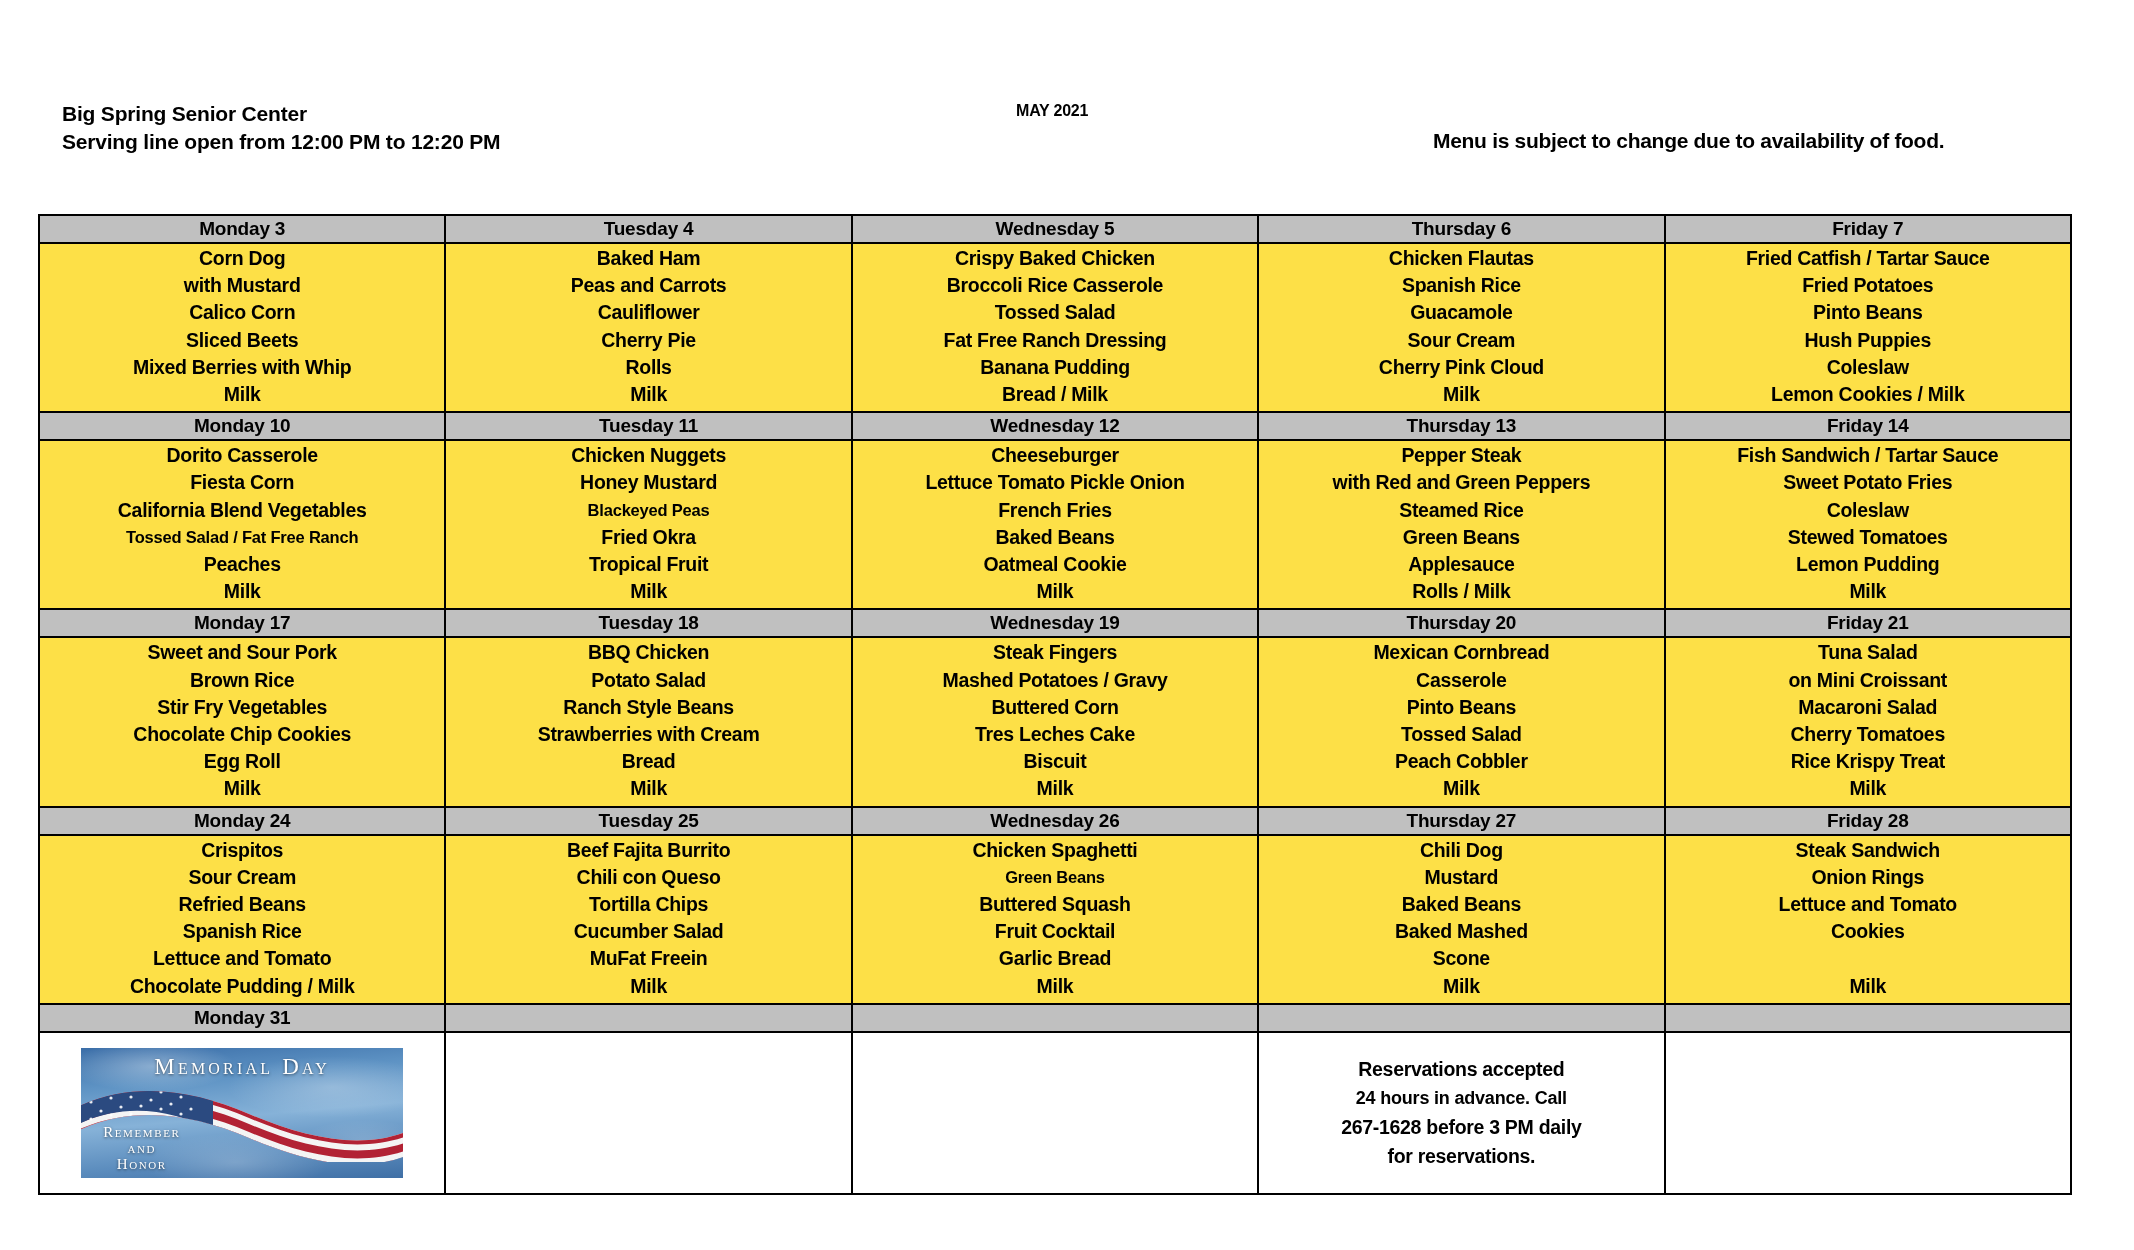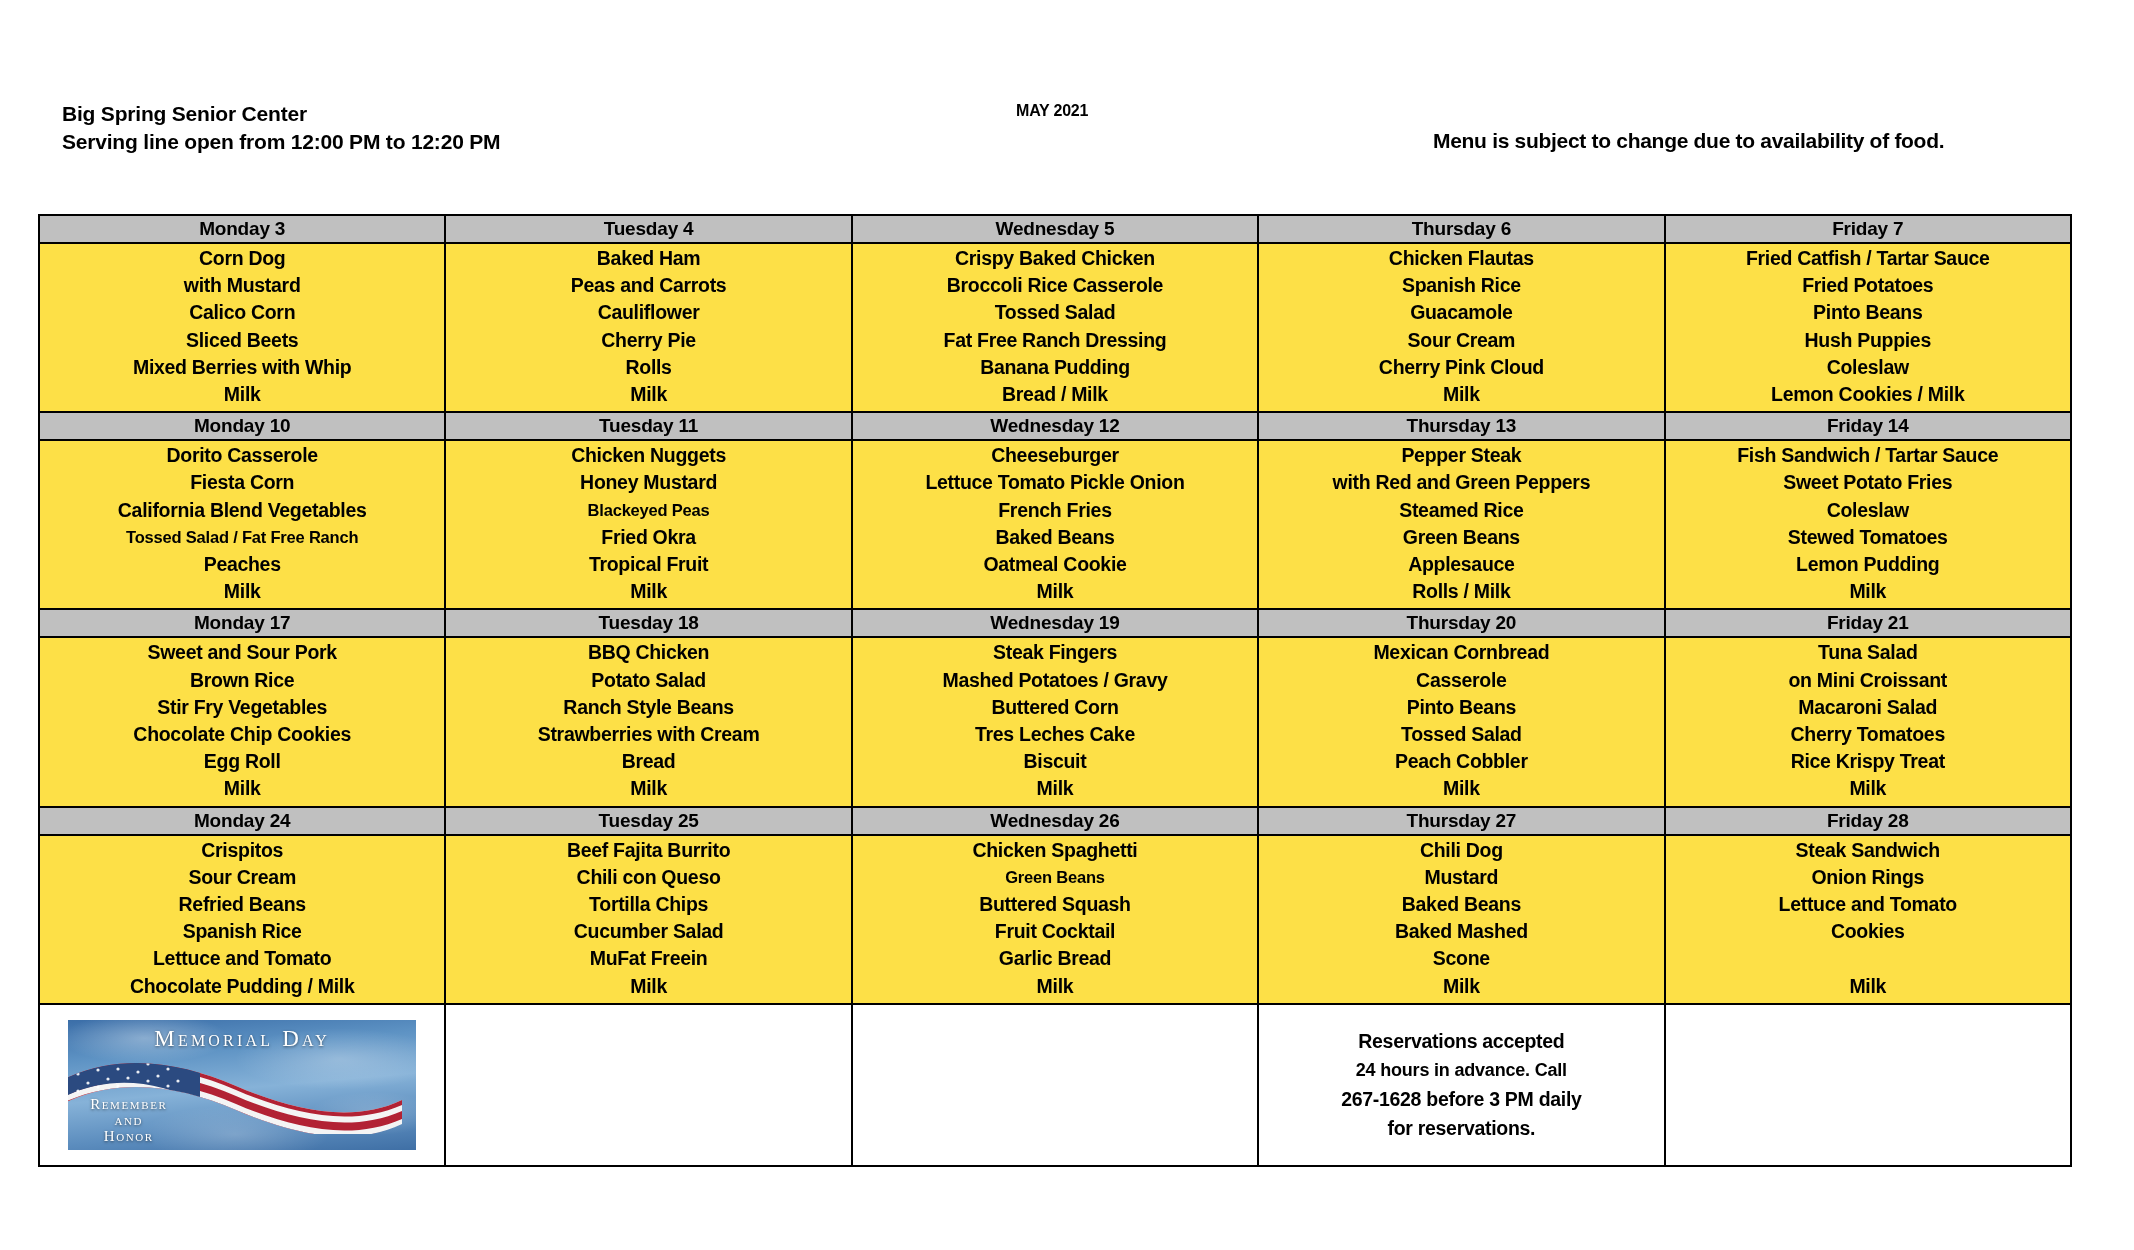--- a/index.html
+++ b/index.html
@@ -125,21 +125,20 @@
 
   
   .memorial-cell { padding: 6px 0 6px 0 !important; }
   .memorial-img {
     position: relative;
     width: 322px;
     height: 130px;
     margin: 0 auto;
     overflow: hidden;
     background: linear-gradient(175deg, #3b6ea8 0%, #5e93c4 26%, #86b2d8 52%, #5c8dbe 78%, #3f6fa5 100%);
-    padding-left: 26px;
   }
   .md-clouds {
     position: absolute;
     inset: 0;
     background:
       radial-gradient(ellipse 120px 36px at 22% 14%, rgba(255,255,255,0.33), rgba(255,255,255,0) 70%),
       radial-gradient(ellipse 150px 44px at 78% 30%, rgba(255,255,255,0.26), rgba(255,255,255,0) 70%),
       radial-gradient(ellipse 130px 40px at 48% 88%, rgba(255,255,255,0.22), rgba(255,255,255,0) 72%),
       radial-gradient(ellipse 90px 30px at 88% 72%, rgba(255,255,255,0.2), rgba(255,255,255,0) 72%);
   }
@@ -386,20 +385,27 @@
           <div class="menu-line">Milk</div>
         </td>
         <td>
           <div class="menu-line">Steak Sandwich</div>
           <div class="menu-line">Onion Rings</div>
           <div class="menu-line">Lettuce and Tomato</div>
           <div class="menu-line">Cookies</div>
           <div class="menu-line blank">&nbsp;</div>
           <div class="menu-line">Milk</div>
         </td>
+      </tr>
+      <tr class="day-header">
+        <td>Monday 31</td>
+        <td class="empty-head">&nbsp;</td>
+        <td class="empty-head">&nbsp;</td>
+        <td class="empty-head">&nbsp;</td>
+        <td class="empty-head">&nbsp;</td>
       </tr>
       <tr class="final-row">
         <td class="memorial-cell">
           <div class="memorial-img">
             <div class="md-clouds"></div>
             <svg class="md-flag" viewBox="0 0 344 84" preserveAspectRatio="none">
               <defs>
                 <clipPath id="flagclip">
                   <path d="M2,30 C60,2 120,12 176,36 C232,60 292,74 342,50 L342,74 C292,98 232,84 176,60 C120,36 60,26 2,54 Z"></path>
                 </clipPath>

